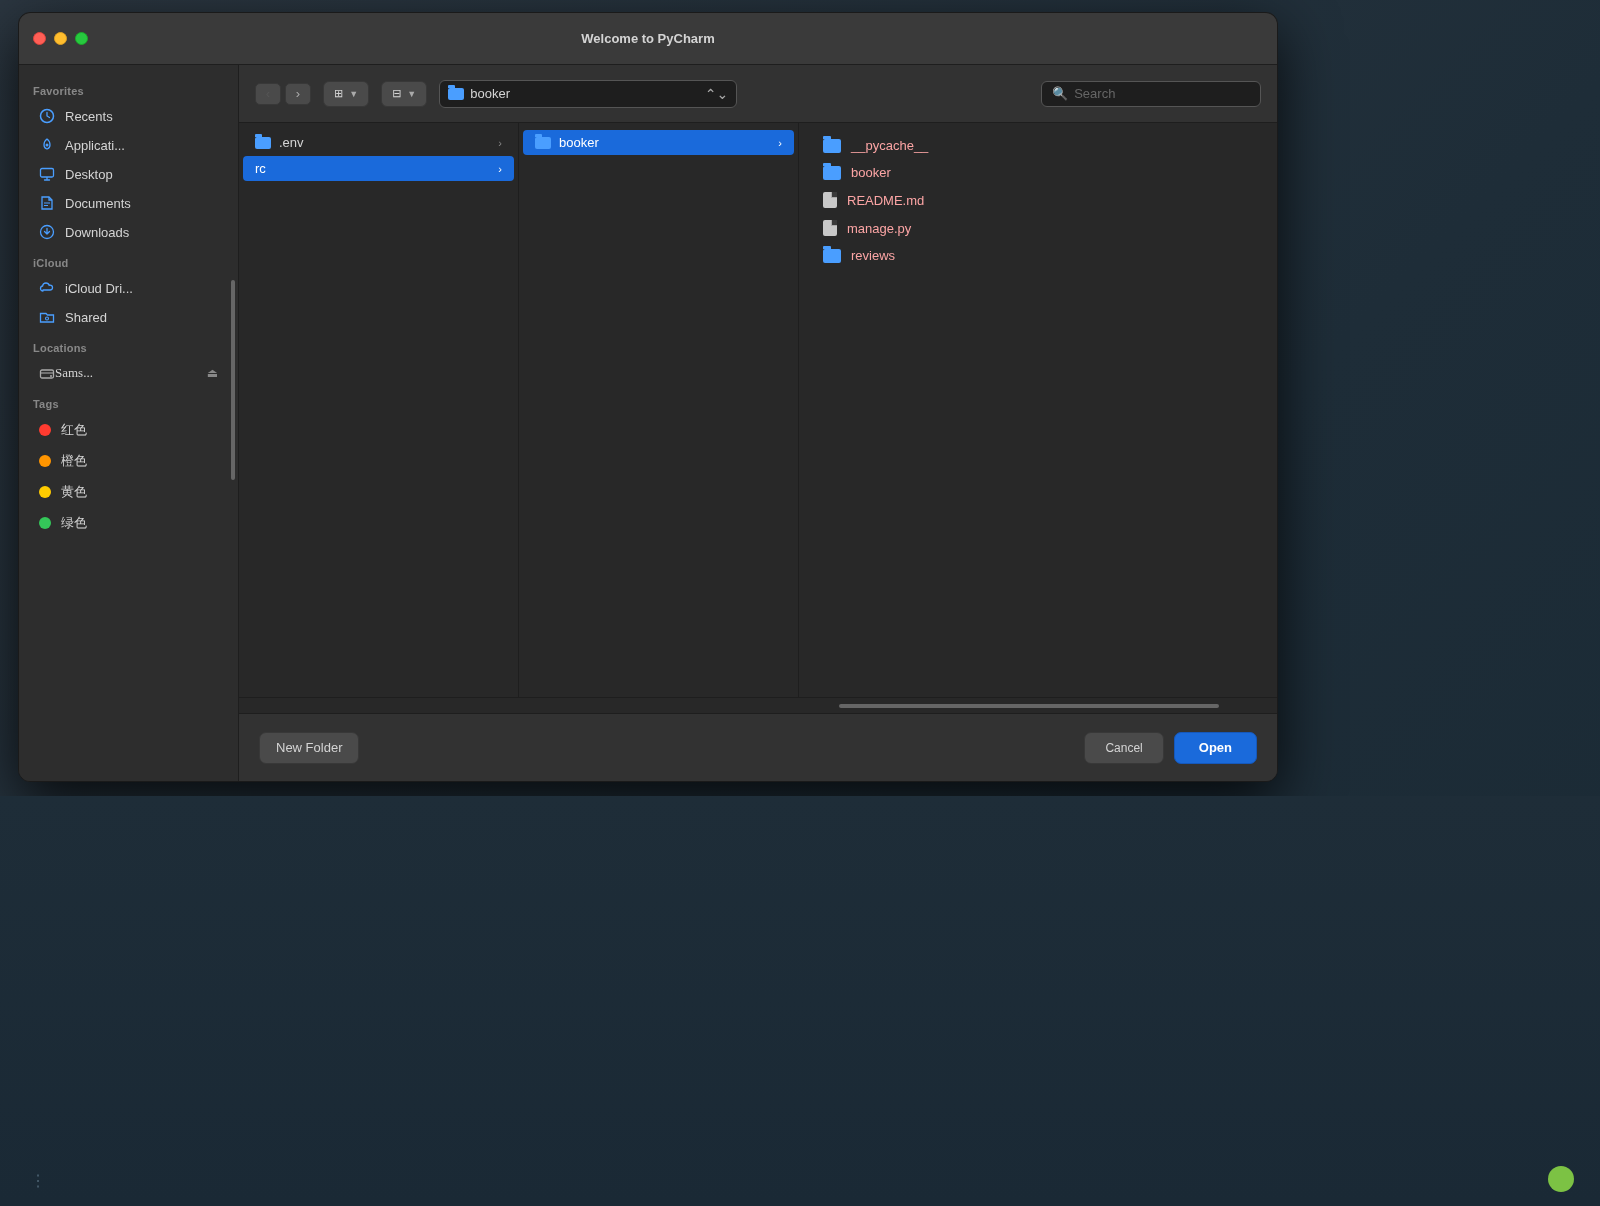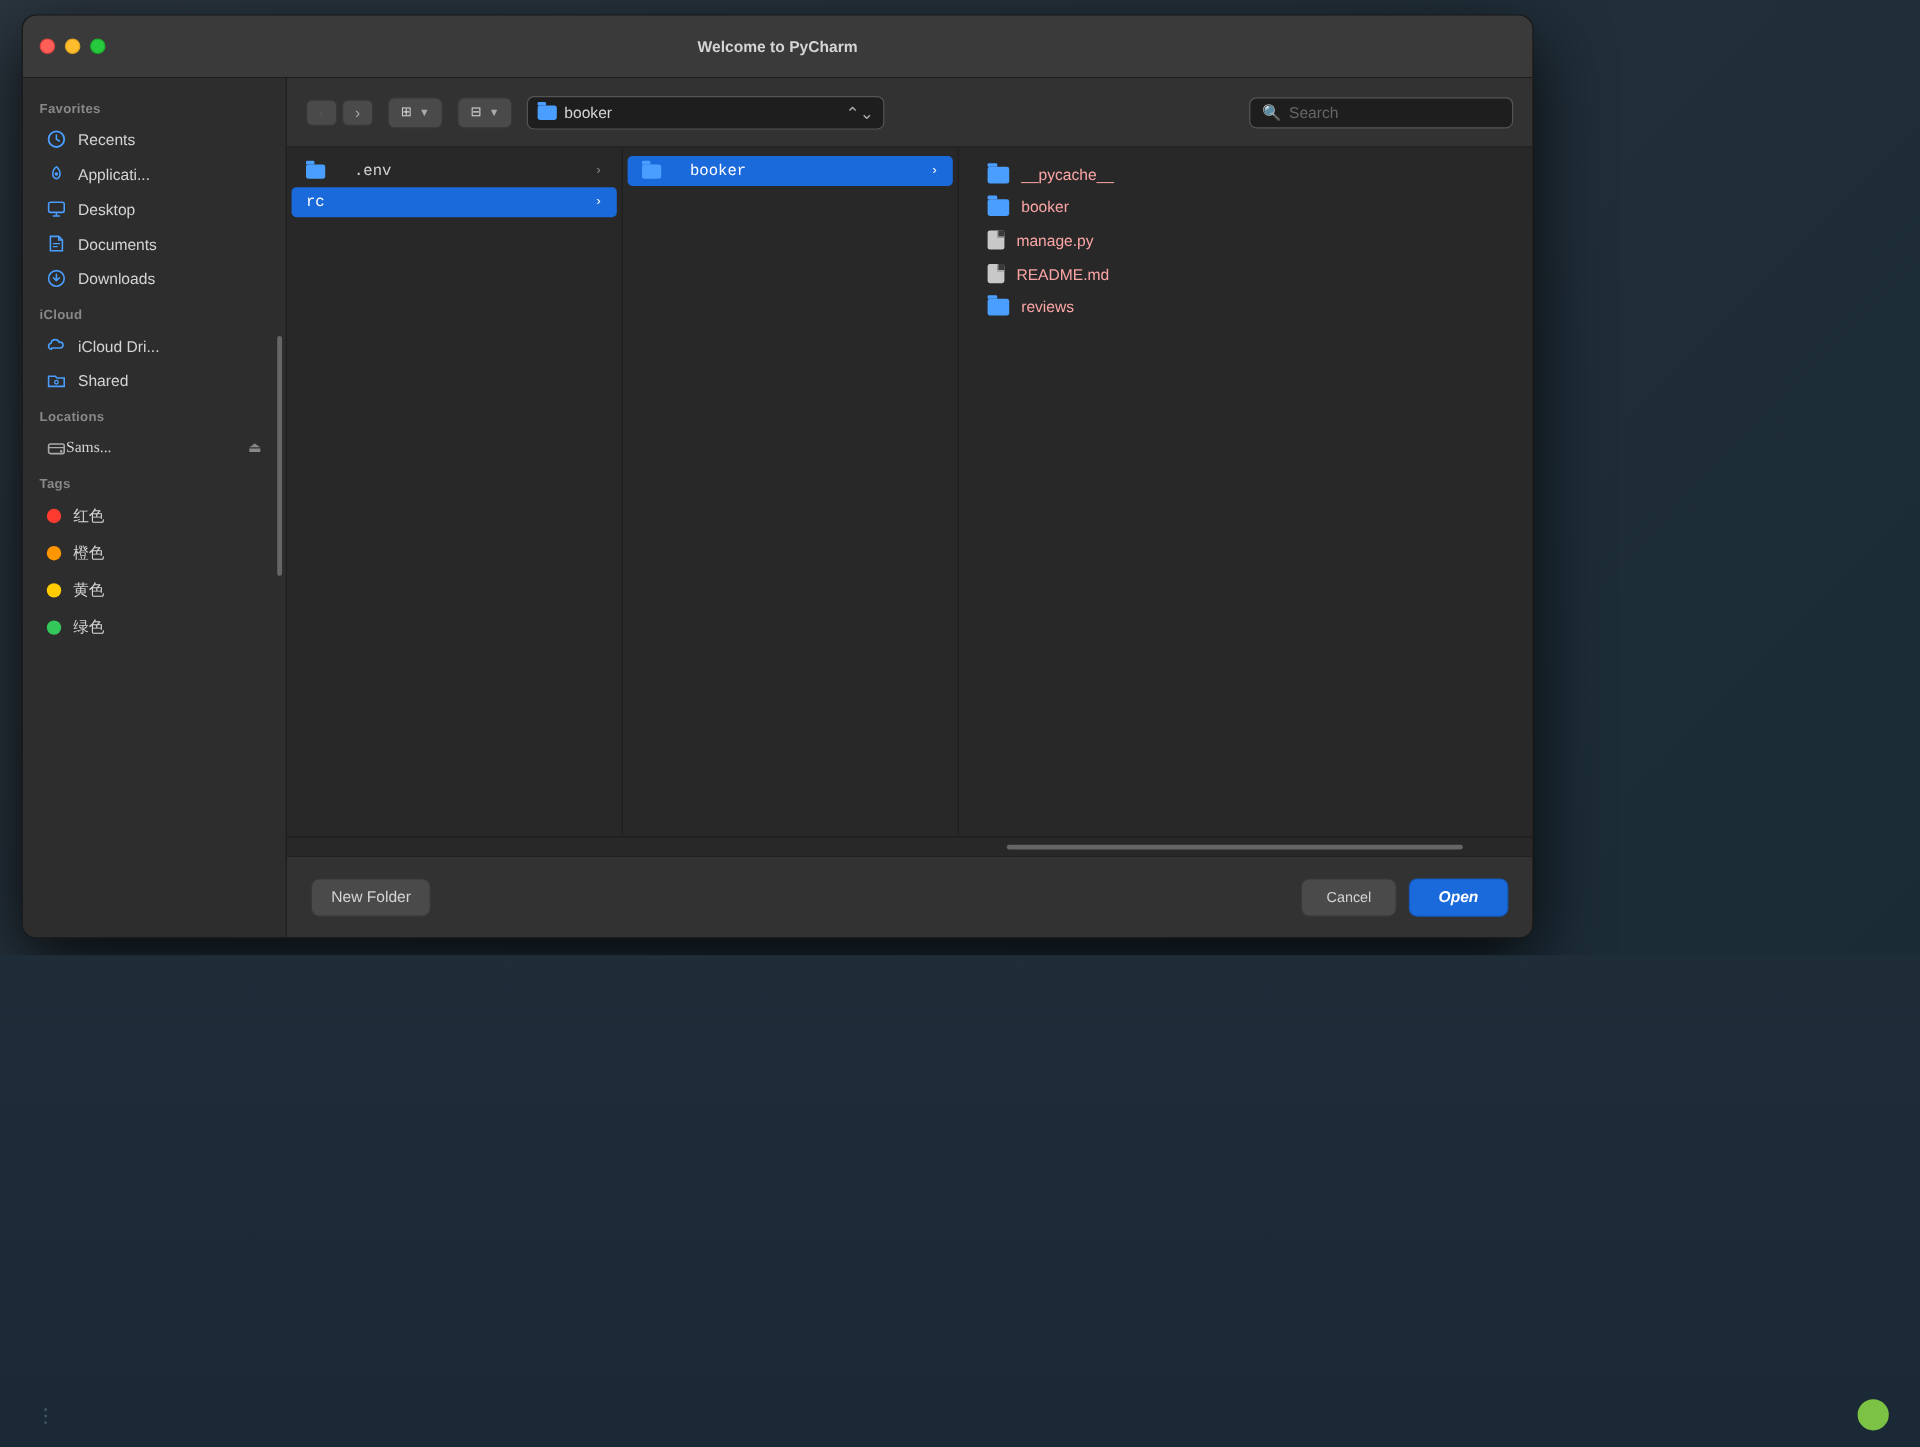--- a/index.html
+++ b/index.html
@@ -272,24 +272,23 @@
       flex-shrink: 0;
     }
 
     .column-item {
       display: flex;
       align-items: center;
       padding: 5px 12px;
       cursor: pointer;
       color: #d4d4d4;
       font-size: 13px;
-      gap: 24px;
+      gap: 8px;
       border-radius: 4px;
       margin: 1px 4px;
-      font-family: Liberation Mono, monospace;
     }
     .column-item.selected {
       background: #1a6adb;
       color: white;
     }
     .column-item.selected .chevron { color: white; }
 
     .col-folder-icon {
       width: 16px;
       height: 12px;
@@ -421,21 +420,20 @@
     .open-btn {
       height: 32px;
       background: #1a6adb;
       border: 1px solid #1558bb;
       border-radius: 7px;
       color: white;
       font-size: 13px;
       font-weight: 600;
       cursor: pointer;
       padding: 0 24px;
-      font-style: italic;
     }
 
     
     .tag-dot {
       width: 12px;
       height: 12px;
       border-radius: 50%;
       flex-shrink: 0;
     }
 
@@ -677,25 +675,25 @@
           <div class="file-item">
             <div class="file-folder-icon"></div>
             <span>__pycache__</span>
           </div>
           <div class="file-item">
             <div class="file-folder-icon"></div>
             <span>booker</span>
           </div>
           <div class="file-item">
             <div class="file-doc-icon"></div>
-            <span>manage.py</span>
+            <span>README.md</span>
           </div>
           <div class="file-item">
             <div class="file-doc-icon"></div>
-            <span>README.md</span>
+            <span>manage.py</span>
           </div>
           <div class="file-item">
             <div class="file-folder-icon"></div>
             <span>reviews</span>
           </div>
         </div>
 
       </div>
 
       <div style="position:relative; height:16px; background:#282828; border-top:1px solid #1e1e1e; flex-shrink:0;">

